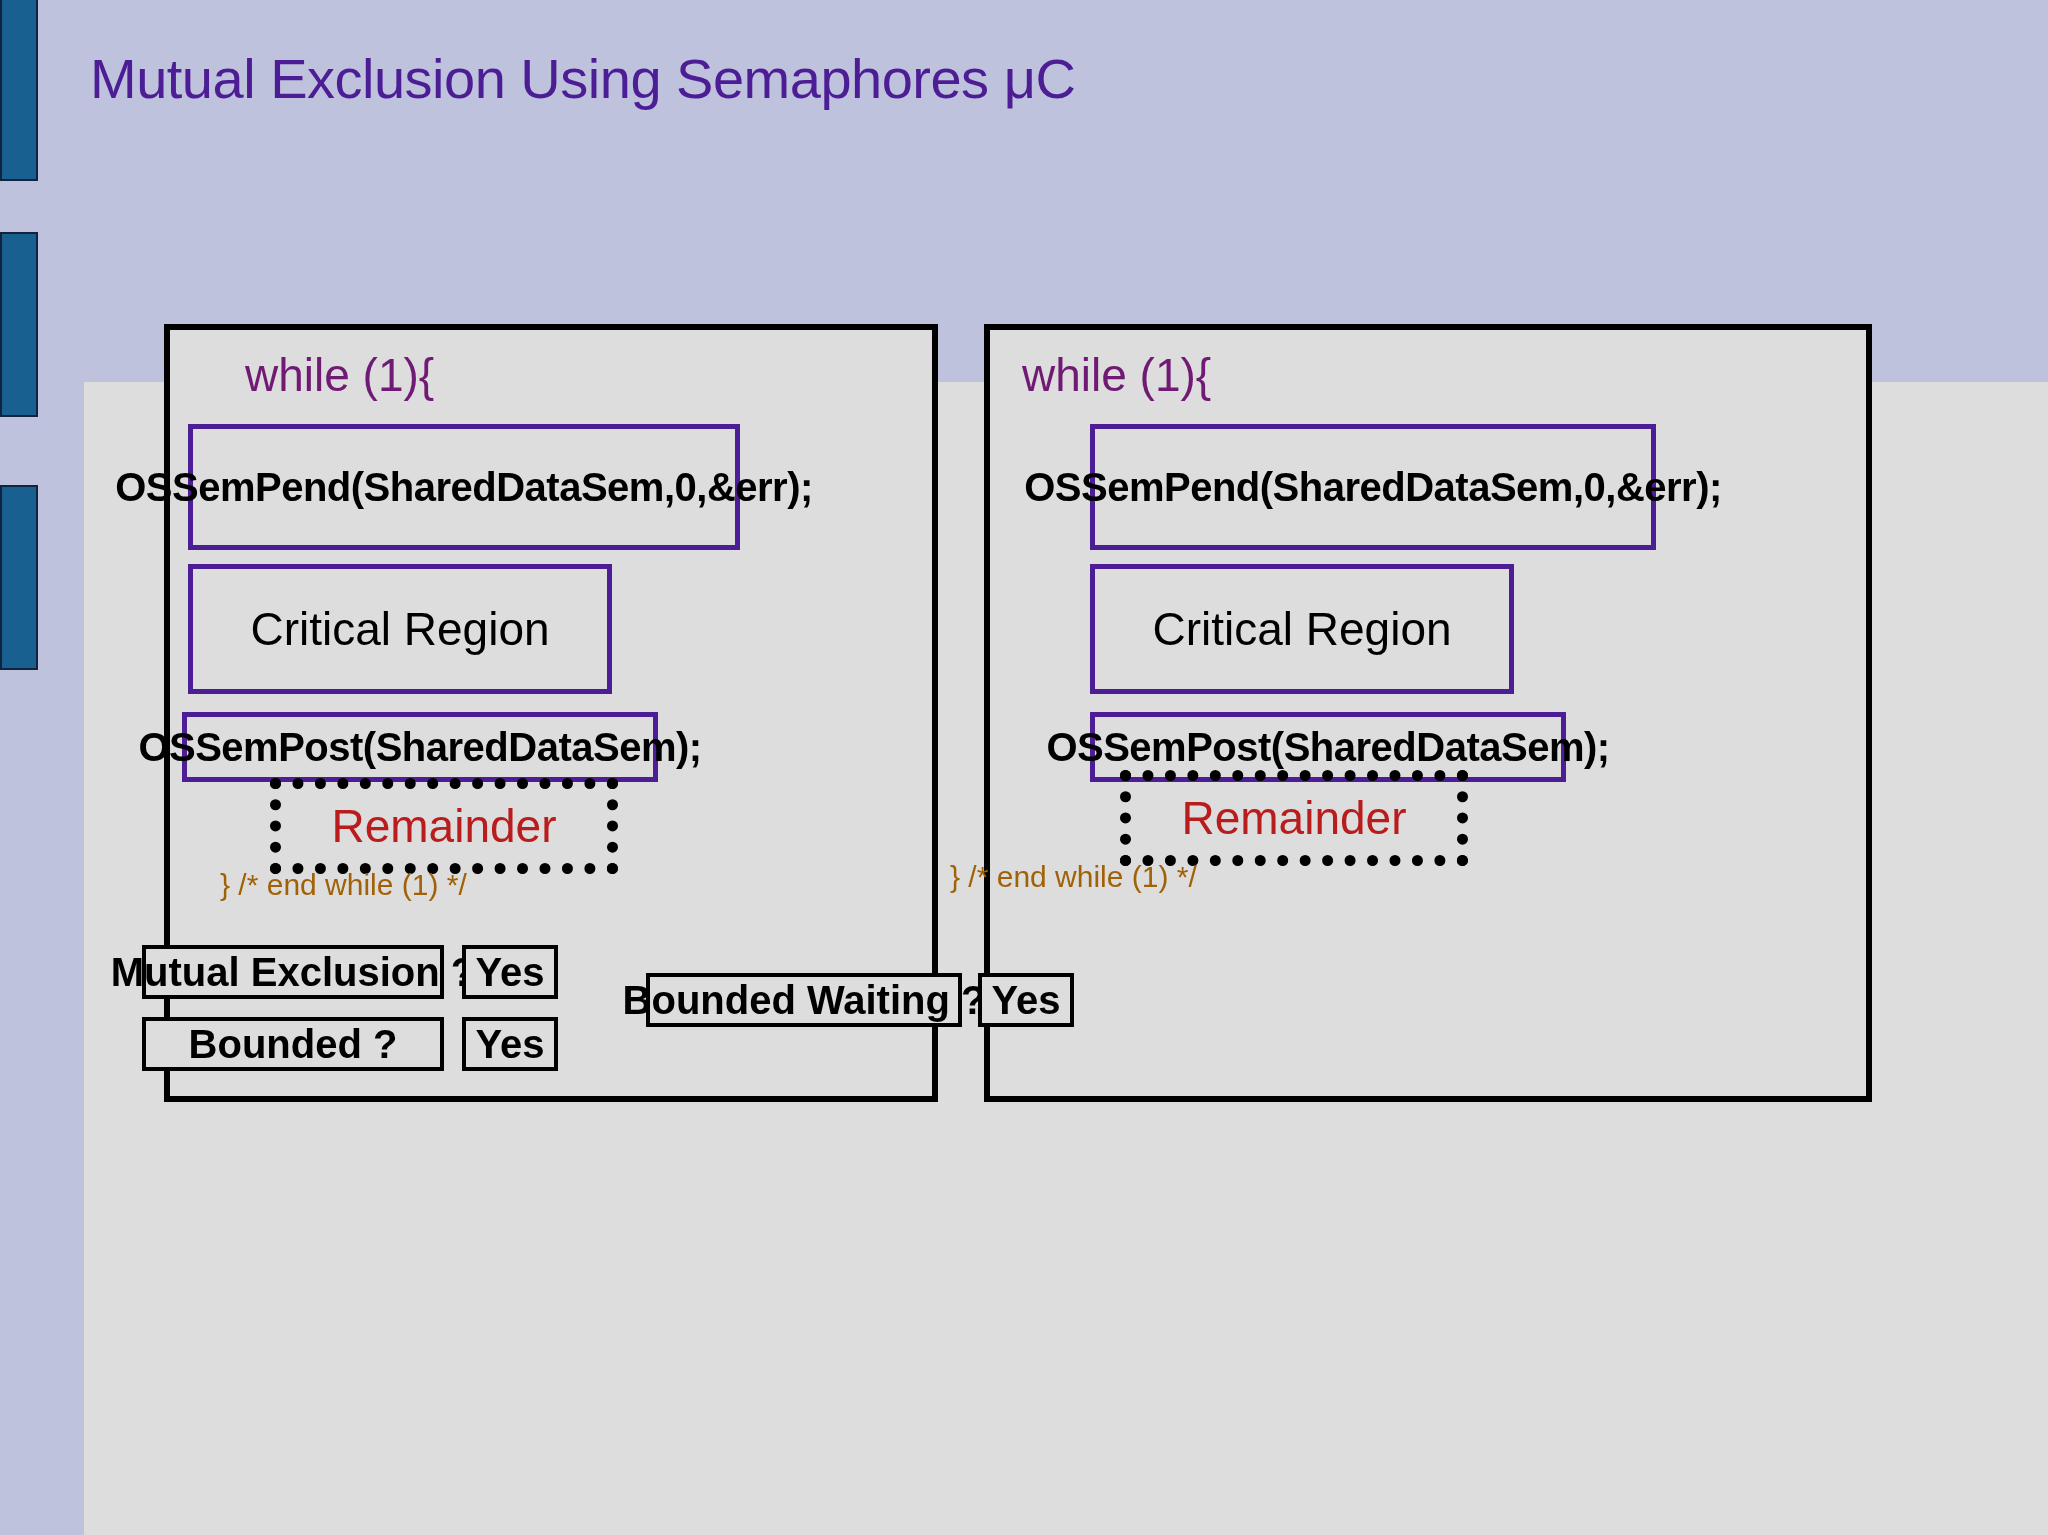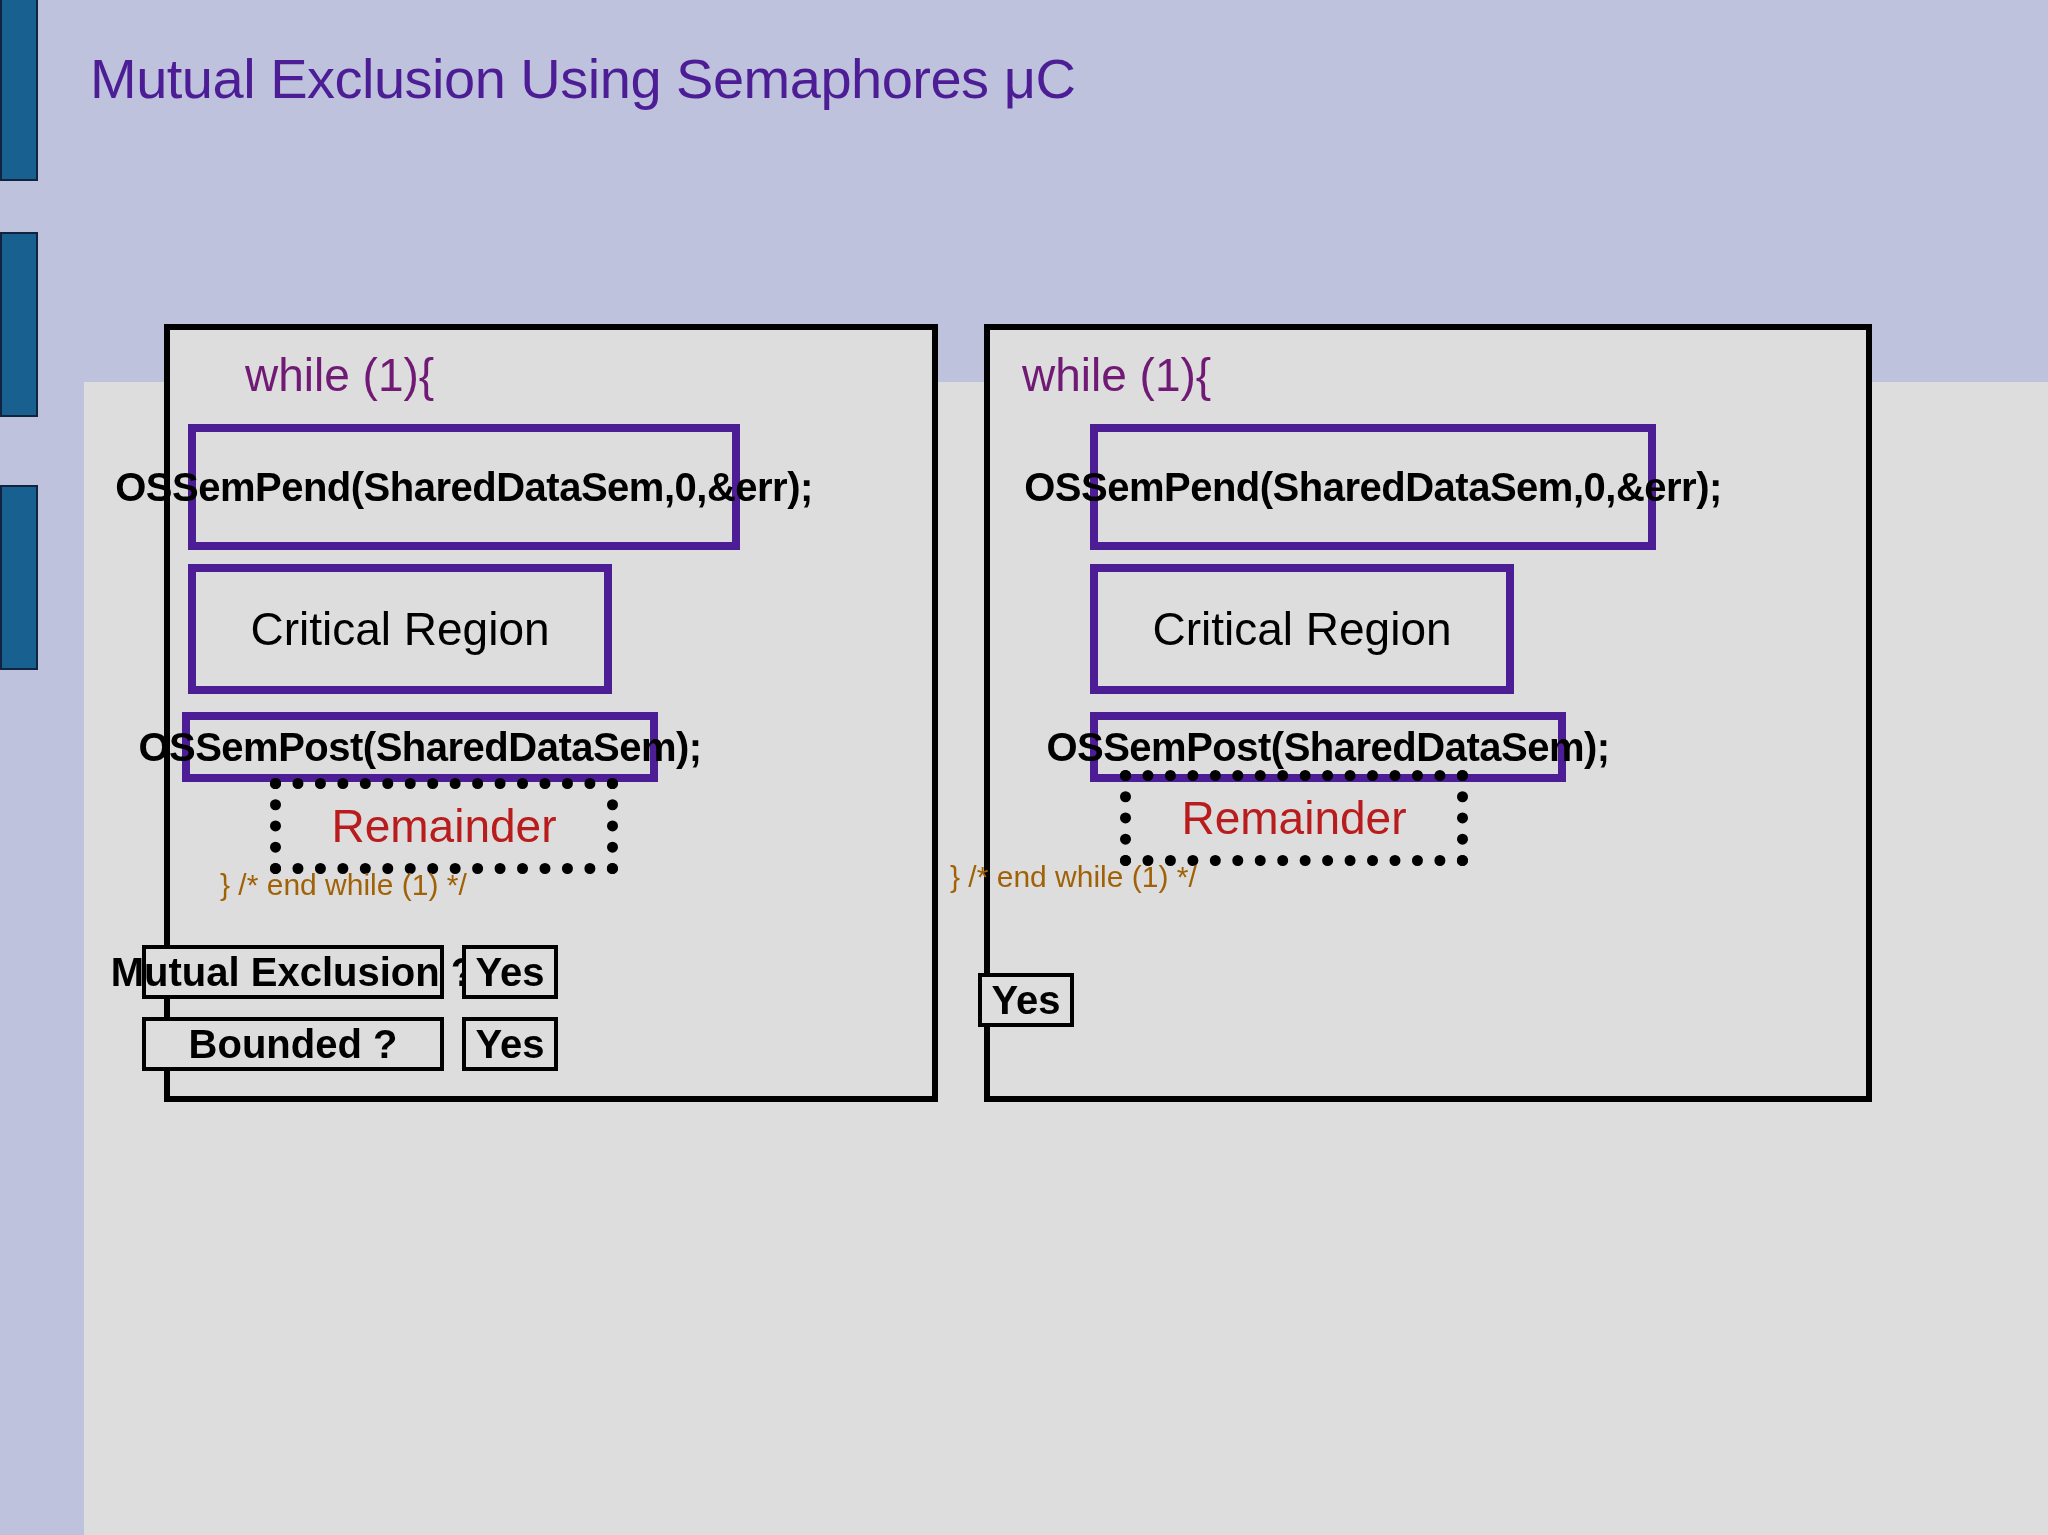--- a/index.html
+++ b/index.html
@@ -94,21 +94,21 @@
     position: absolute;
     font-size: 30px;
     color: #a16207;
     white-space: nowrap;
   }
 
   
   .inner-box {
     position: absolute;
     box-sizing: border-box;
-    border: 8px solid #4c1d95;
+    border: 5px solid #4c1d95;
     background: #dddddd;
     display: flex;
     align-items: center;
     justify-content: center;
     color: #000000;
     white-space: nowrap;
   }
   .bold-code {
     font-weight: bold;
     font-size: 40px;
@@ -187,16 +187,17 @@
 
       <div class="while-tail" style="left:-40px; top:530px;">} /* end while (1) */</div>
     </div>
 
     <div class="qbox" style="left:58px; top:563px; width:302px; height:54px;">Mutual Exclusion ?</div>
     <div class="abox" style="left:378px; top:563px; width:96px; height:54px;">Yes</div>
 
     <div class="qbox" style="left:58px; top:635px; width:302px; height:54px;">Bounded ?</div>
     <div class="abox" style="left:378px; top:635px; width:96px; height:54px;">Yes</div>
 
+    <div class="qbox" style="left:562px; top:591px; width:316px; height:54px;">Bounded Waiting ?</div>
     <div class="abox" style="left:894px; top:591px; width:96px; height:54px;">Yes</div>
 
   </div>
 </div>
 
 </body></html>

